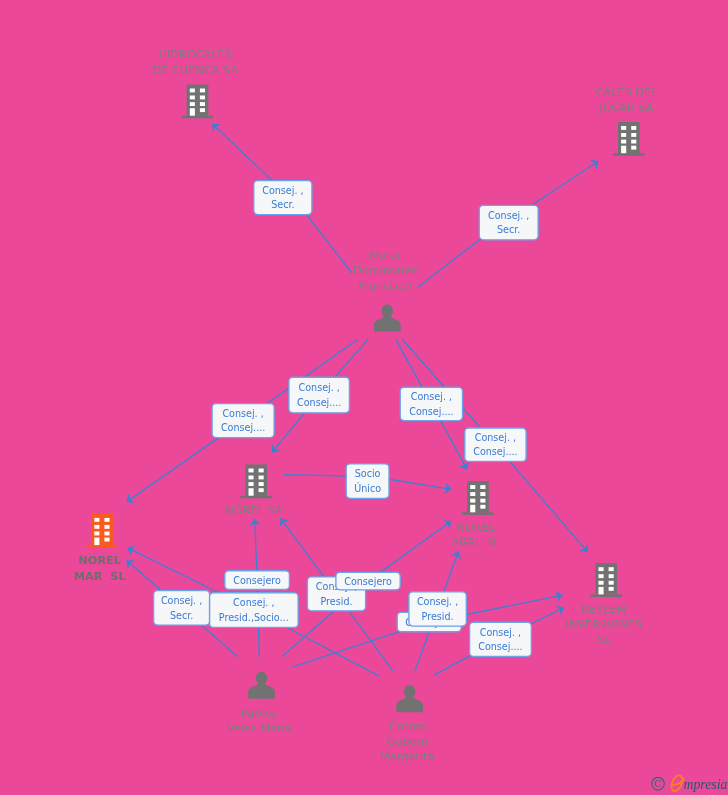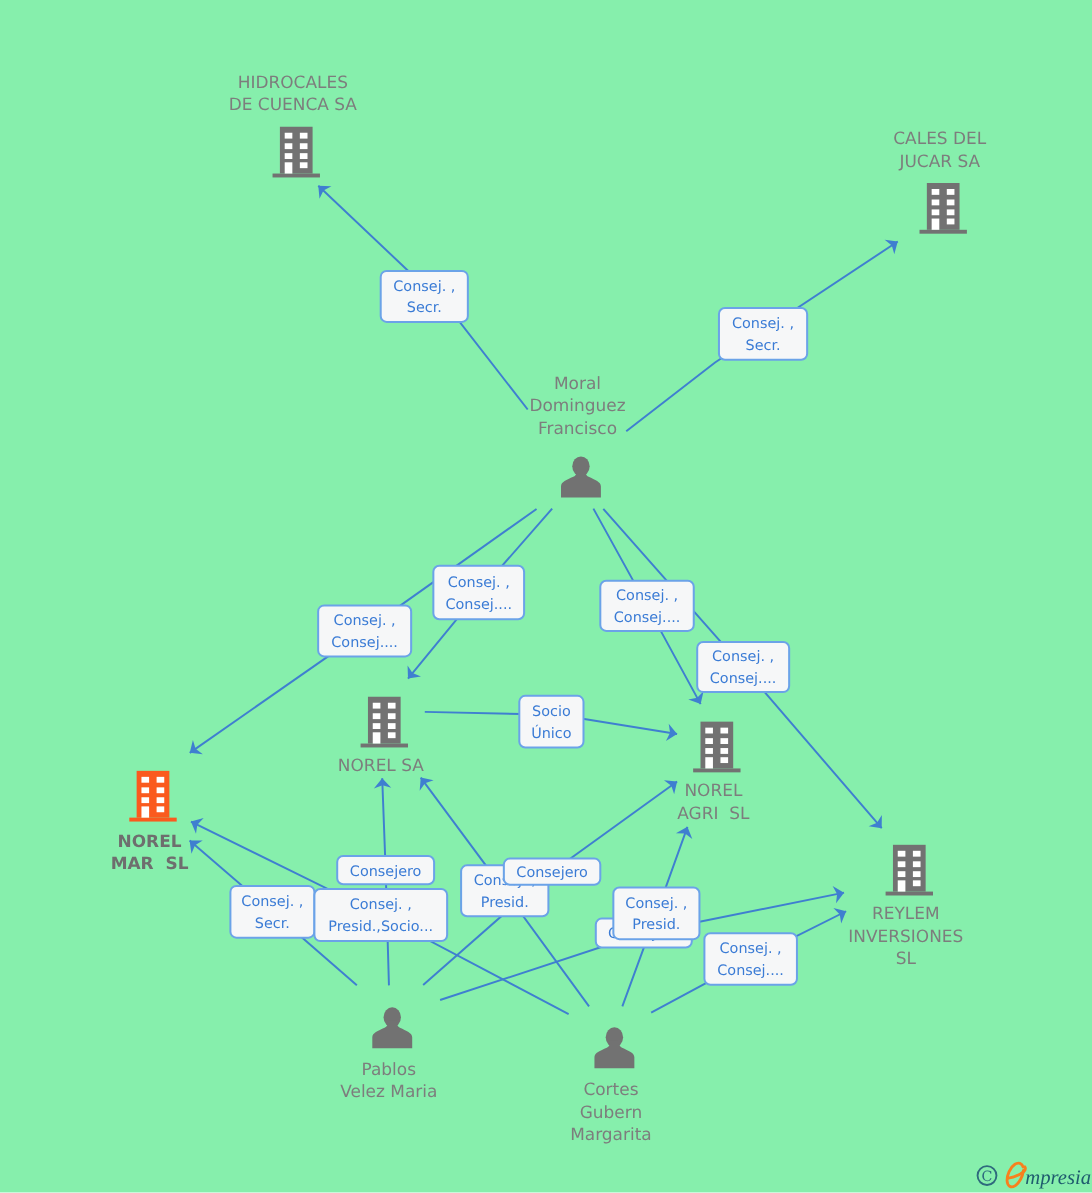--- a/index.html
+++ b/index.html
@@ -1,18 +1,18 @@
 <!DOCTYPE html>
 <html><head>
 <meta charset="utf-8">
 <title>Empresia graph</title>
 <style>
   html,body{margin:0;padding:0;background:#ffffff;}
   body{width:728px;height:795px;overflow:hidden;font-family:"Liberation Sans",sans-serif;}
-  #stage{position:relative;width:728px;height:795px;background:#86efac;
+  #stage{position:relative;width:728px;height:795px;background:#ec4899;
          --edge:#3f7fd0; --lbord:#6ba3e8; --ltext:#3a7bd5; --gray:#727272; --hl:#fa5a1e;
          --nlabel:#7d7d7d; --nfocus:#6e6e6e;}
   svg#graph{position:absolute;left:0;top:0;width:728px;height:795px;display:block;}
   .edge{fill:none;stroke:var(--edge);stroke-width:1.3;}
   .arrow{fill:var(--edge);stroke:none;}
   .ebox{fill:#f6f7f8;stroke:var(--lbord);stroke-width:1.35;}
   .elabel{fill:var(--ltext);font-family:"DejaVu Sans",sans-serif;font-size:9.6px;text-anchor:middle;}
   .nodelabel{fill:var(--nlabel);font-family:"DejaVu Sans",sans-serif;font-size:11.3px;text-anchor:middle;}
   .nodelabel.focus{fill:var(--nfocus);font-weight:bold;font-size:11.3px;}
   #wm{position:absolute;left:646px;top:770px;}

